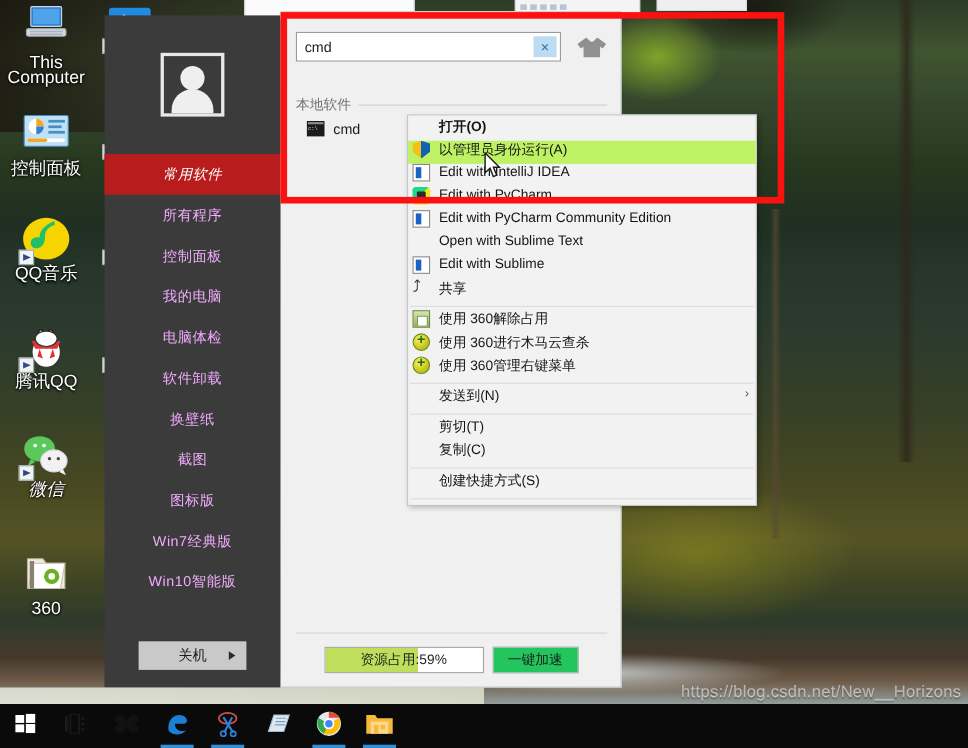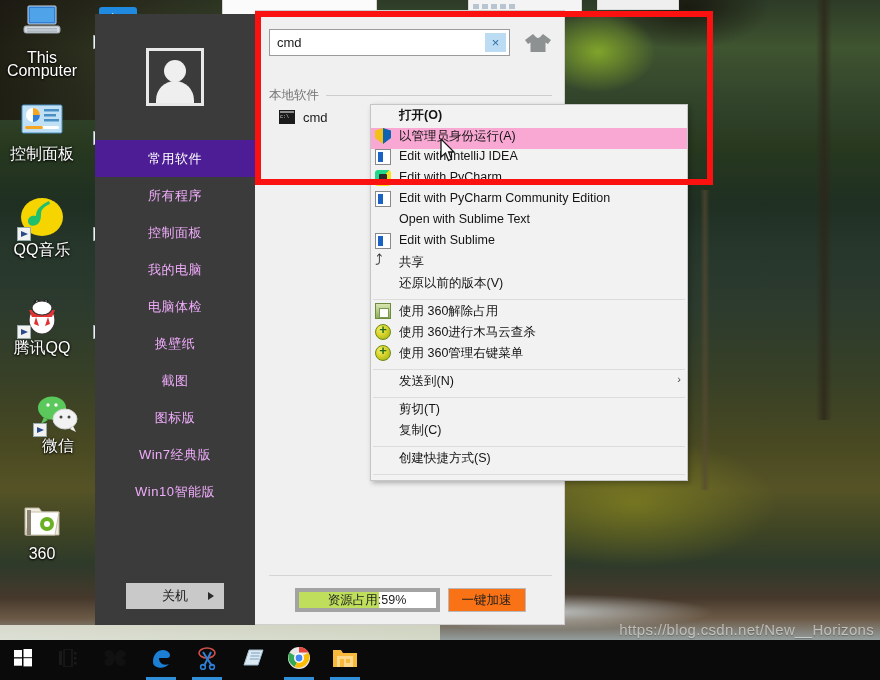--- a/index.html
+++ b/index.html
@@ -129,21 +129,21 @@
   }
   #avatar .body {
     position:absolute; left:50%; bottom:-2px; transform:translateX(-50%);
     width:38px; height:24px; border-radius:19px 19px 0 0; background:#efefef;
   }
   .menu-item {
     height:37px; line-height:37px; text-align:center;
     color:#f0abfc; font-size:13px; letter-spacing:.5px;
     cursor:default; user-select:none;
   }
-  .menu-item.current { background:#4c1d95; color:#fff; }
+  .menu-item.current { background:#b91c1c; color:#fff;font-style:italic; }
   #shutdown-wrap { margin-top:auto; padding-bottom:16px; display:flex; justify-content:center; }
   #shutdown {
     width:98px; height:26px; line-height:26px;
     background:#c9c9c9; color:#1c1c1c; font-size:13px;
     text-align:center; position:relative; cursor:default;
   }
   #shutdown .arrow {
     position:absolute; right:10px; top:50%; transform:translateY(-50%);
     width:0;height:0;border-left:6px solid #2b2b2b;
     border-top:4px solid transparent;border-bottom:4px solid transparent;
@@ -209,51 +209,51 @@
   
   #sm-footer-rule {
     position:absolute; left:14px; bottom:48px; width:283px; height:1px;
     background:#d5d5d5;
   }
   #sm-footer {
     position:absolute; left:0; bottom:12px; width:310px;
     display:flex; justify-content:center; gap:8px;
   }
   #res-pill {
-    width:145px; height:24px; background:#fff; border:4px solid #a3a3a3;
+    width:145px; height:24px; background:#fff; border:1px solid #a3a3a3;
     position:relative; overflow:hidden;
   }
   #res-fill {
     position:absolute; left:0; top:0; bottom:0; width:59%;
     background:#bede5c;
   }
   #res-label {
     position:relative; width:100%; height:100%;
     display:flex; align-items:center; justify-content:center;
     font-size:12.5px; color:#1d1d1d;
   }
   #boost-btn {
-    width:78px; height:24px; background:#f97316; border:1px solid #b9b9b9;
+    width:78px; height:24px; background:#22c55e; border:1px solid #b9b9b9;
     display:flex; align-items:center; justify-content:center;
     font-size:12.5px; color:#1d1d1d; cursor:pointer;
   }
 
   
   #ctx {
     position:absolute; left:370px; top:104px; width:318px;
     background:#f2f2f2; border:1px solid #c6c6c6;
     box-shadow:2px 2px 5px rgba(0,0,0,.28);
     padding:2px 0;
     font-size:12.5px; color:#141414;
   }
   .ctx-item {
     height:21px; display:flex; align-items:flex-start;
     padding:0 6px 0 4px; cursor:default; position:relative;
   }
-  .ctx-item.sel { background:#f9a8d4; }
+  .ctx-item.sel { background:#bef264; }
   .ctx-item.bold .txt { font-weight:bold; }
   .ctx-ico { width:16px; height:16px; margin-right:8px; flex:0 0 16px; position:relative; }
   .ctx-ico.empty { background:none; }
   .ctx-item .txt { white-space:nowrap; }
   .ctx-sep { height:1px; background:#dcdcdc; margin:3px 2px 3px 2px; }
   .ctx-arrow {
     margin-left:auto; color:#4a4a4a; font-size:11px;
   }
 
   
@@ -431,21 +431,21 @@
           </svg><span class="shortcut-arrow"></span></div>
         <span class="lbl">腾讯QQ</span>
       </div>
       <div class="desk-icon" style="left: 80px; top: 294px;">
         <div class="glyph"><svg width="46" height="42" viewBox="0 0 46 42">
             <path d="M12 9 L34 3 L34 13 L12 19 Z" fill="#b9b9b9"></path>
             <path d="M12 21 L34 15 L34 25 L12 31 Z" fill="#d4d4d4"></path>
           </svg><span class="shortcut-arrow"></span></div>
         <span class="lbl">sub</span>
       </div>
-      <div class="desk-icon" style="left: 20px; top: 392px;">
+      <div class="desk-icon" style="left: 4px; top: 392px; font-style: italic;">
         <div class="glyph"><svg width="46" height="42" viewBox="0 0 46 42">
             <ellipse cx="17" cy="16" rx="14" ry="11.5" fill="#5ac85a"></ellipse>
             <path d="M9 25 L6 32 L13 28 Z" fill="#5ac85a"></path>
             <circle cx="13" cy="13" r="1.7" fill="#fff"></circle>
             <circle cx="21" cy="13" r="1.7" fill="#fff"></circle>
             <ellipse cx="30" cy="27" rx="12" ry="10" fill="#f2f2f2" stroke="#d6d6d6"></ellipse>
             <path d="M38 34 L41 40 L35 37 Z" fill="#f2f2f2"></path>
             <circle cx="26" cy="25" r="1.5" fill="#444"></circle>
             <circle cx="34" cy="25" r="1.5" fill="#444"></circle>
           </svg><span class="shortcut-arrow"></span></div>
@@ -478,20 +478,21 @@
         <div class="head"></div>
         <div class="body"></div>
       </div>
     </div>
     <div id="nav-list">
         <div class="menu-item current"><span>常用软件</span></div>
         <div class="menu-item"><span>所有程序</span></div>
         <div class="menu-item"><span>控制面板</span></div>
         <div class="menu-item"><span>我的电脑</span></div>
         <div class="menu-item"><span>电脑体检</span></div>
+        <div class="menu-item"><span>软件卸载</span></div>
         <div class="menu-item"><span>换壁纸</span></div>
         <div class="menu-item"><span>截图</span></div>
         <div class="menu-item"><span>图标版</span></div>
         <div class="menu-item"><span>Win7经典版</span></div>
         <div class="menu-item"><span>Win10智能版</span></div>
       </div>
     <div id="shutdown-wrap">
       <div id="shutdown">
         <span>关机</span>
         <span class="arrow"></span>
@@ -558,24 +559,20 @@
         <span class="ctx-ico empty"></span>
         <span class="txt">Open with Sublime Text</span>
       </div>
       <div class="ctx-item">
         <span class="ctx-ico ico-ws"></span>
         <span class="txt">Edit with Sublime</span>
       </div>
       <div class="ctx-item">
         <span class="ctx-ico ico-share"></span>
         <span class="txt">共享</span>
-      </div>
-      <div class="ctx-item">
-        <span class="ctx-ico empty"></span>
-        <span class="txt">还原以前的版本(V)</span>
       </div>
       <div class="ctx-sep"></div>
       <div class="ctx-item">
         <span class="ctx-ico ico-360folder"></span>
         <span class="txt">使用 360解除占用</span>
       </div>
       <div class="ctx-item">
         <span class="ctx-ico ico-360green"></span>
         <span class="txt">使用 360进行木马云查杀</span>
       </div>

